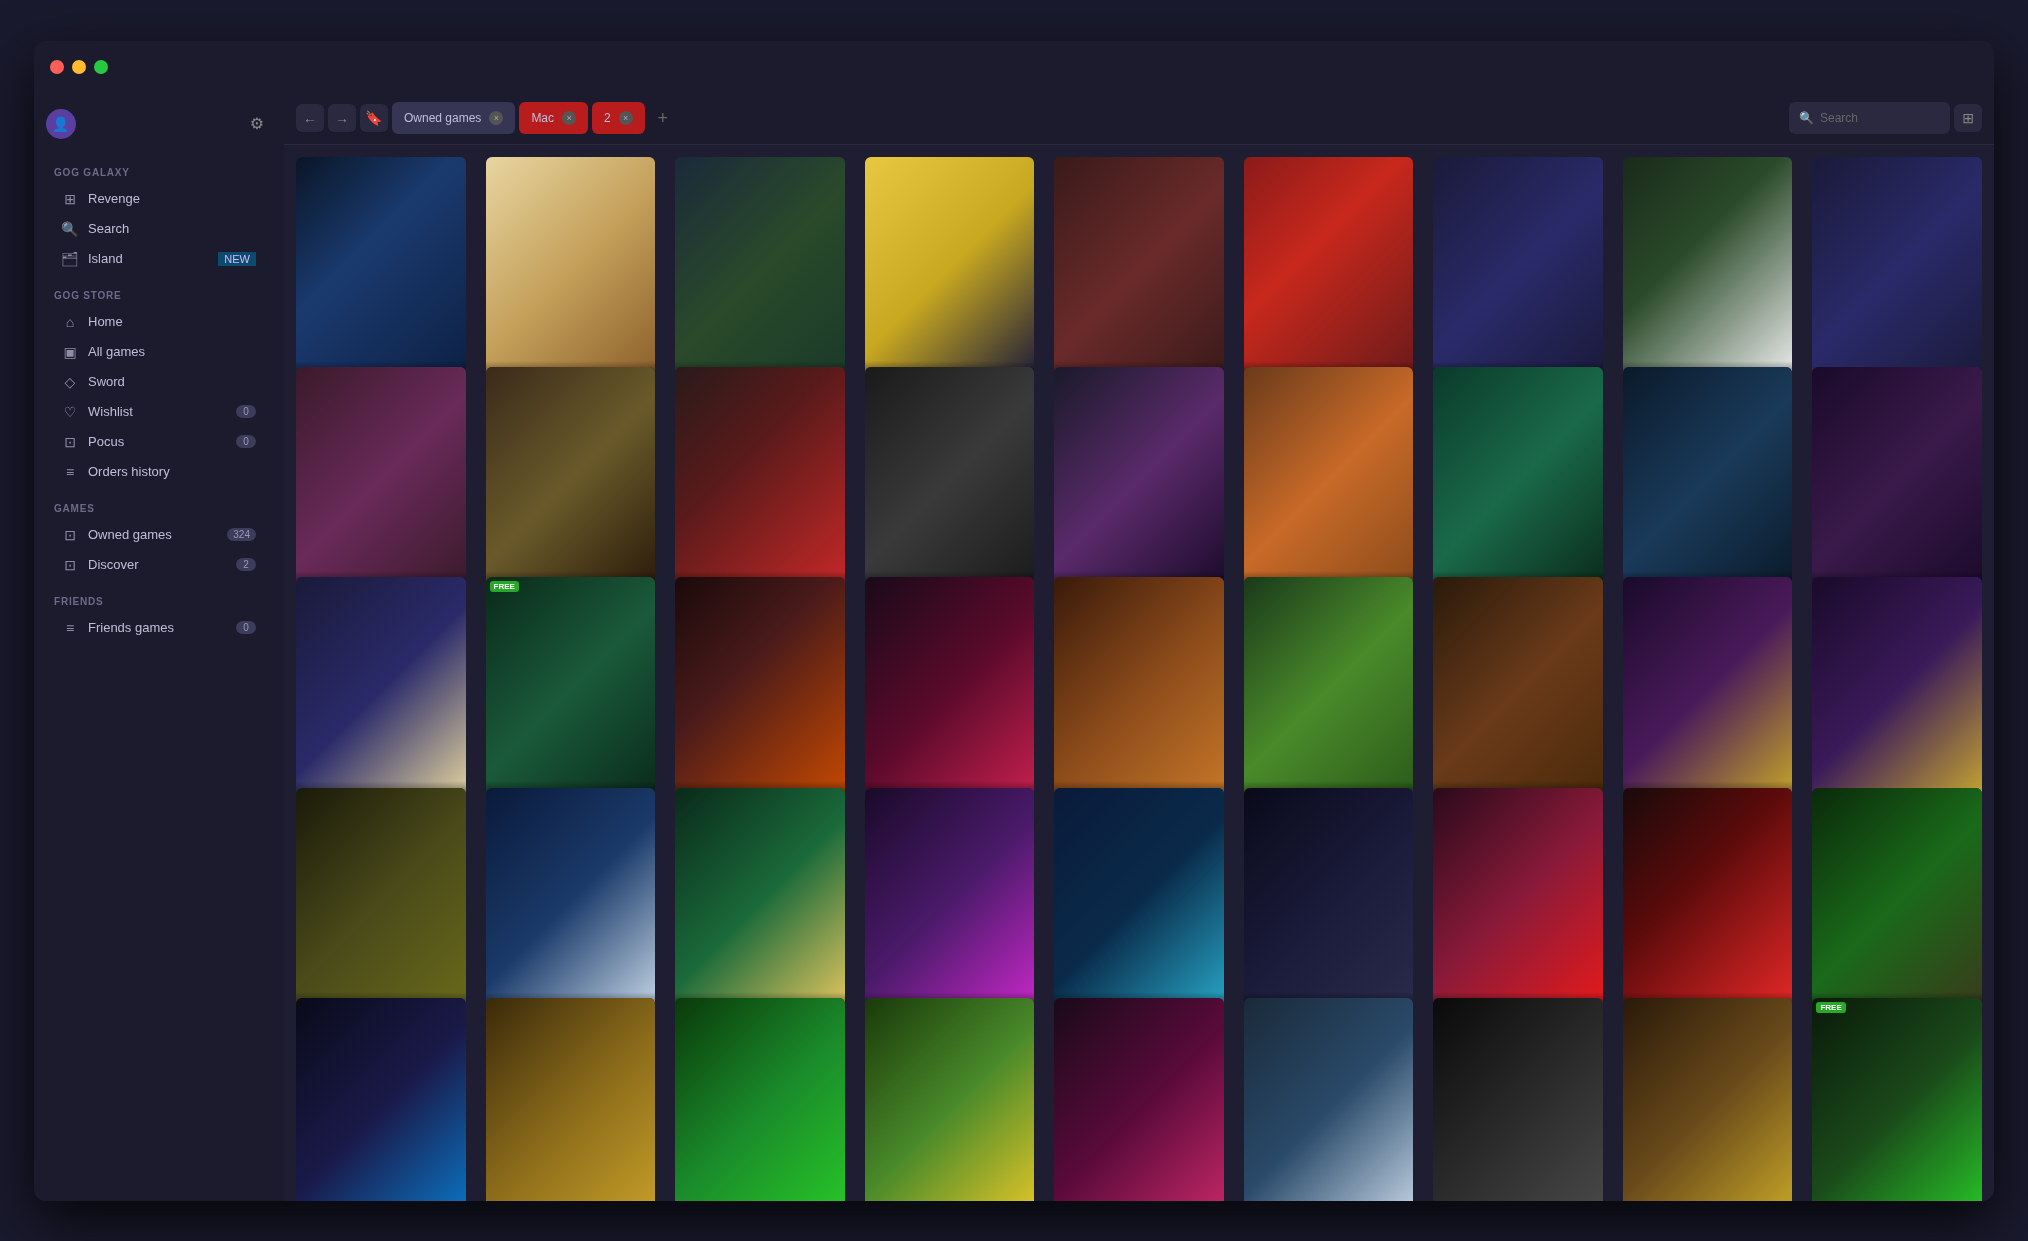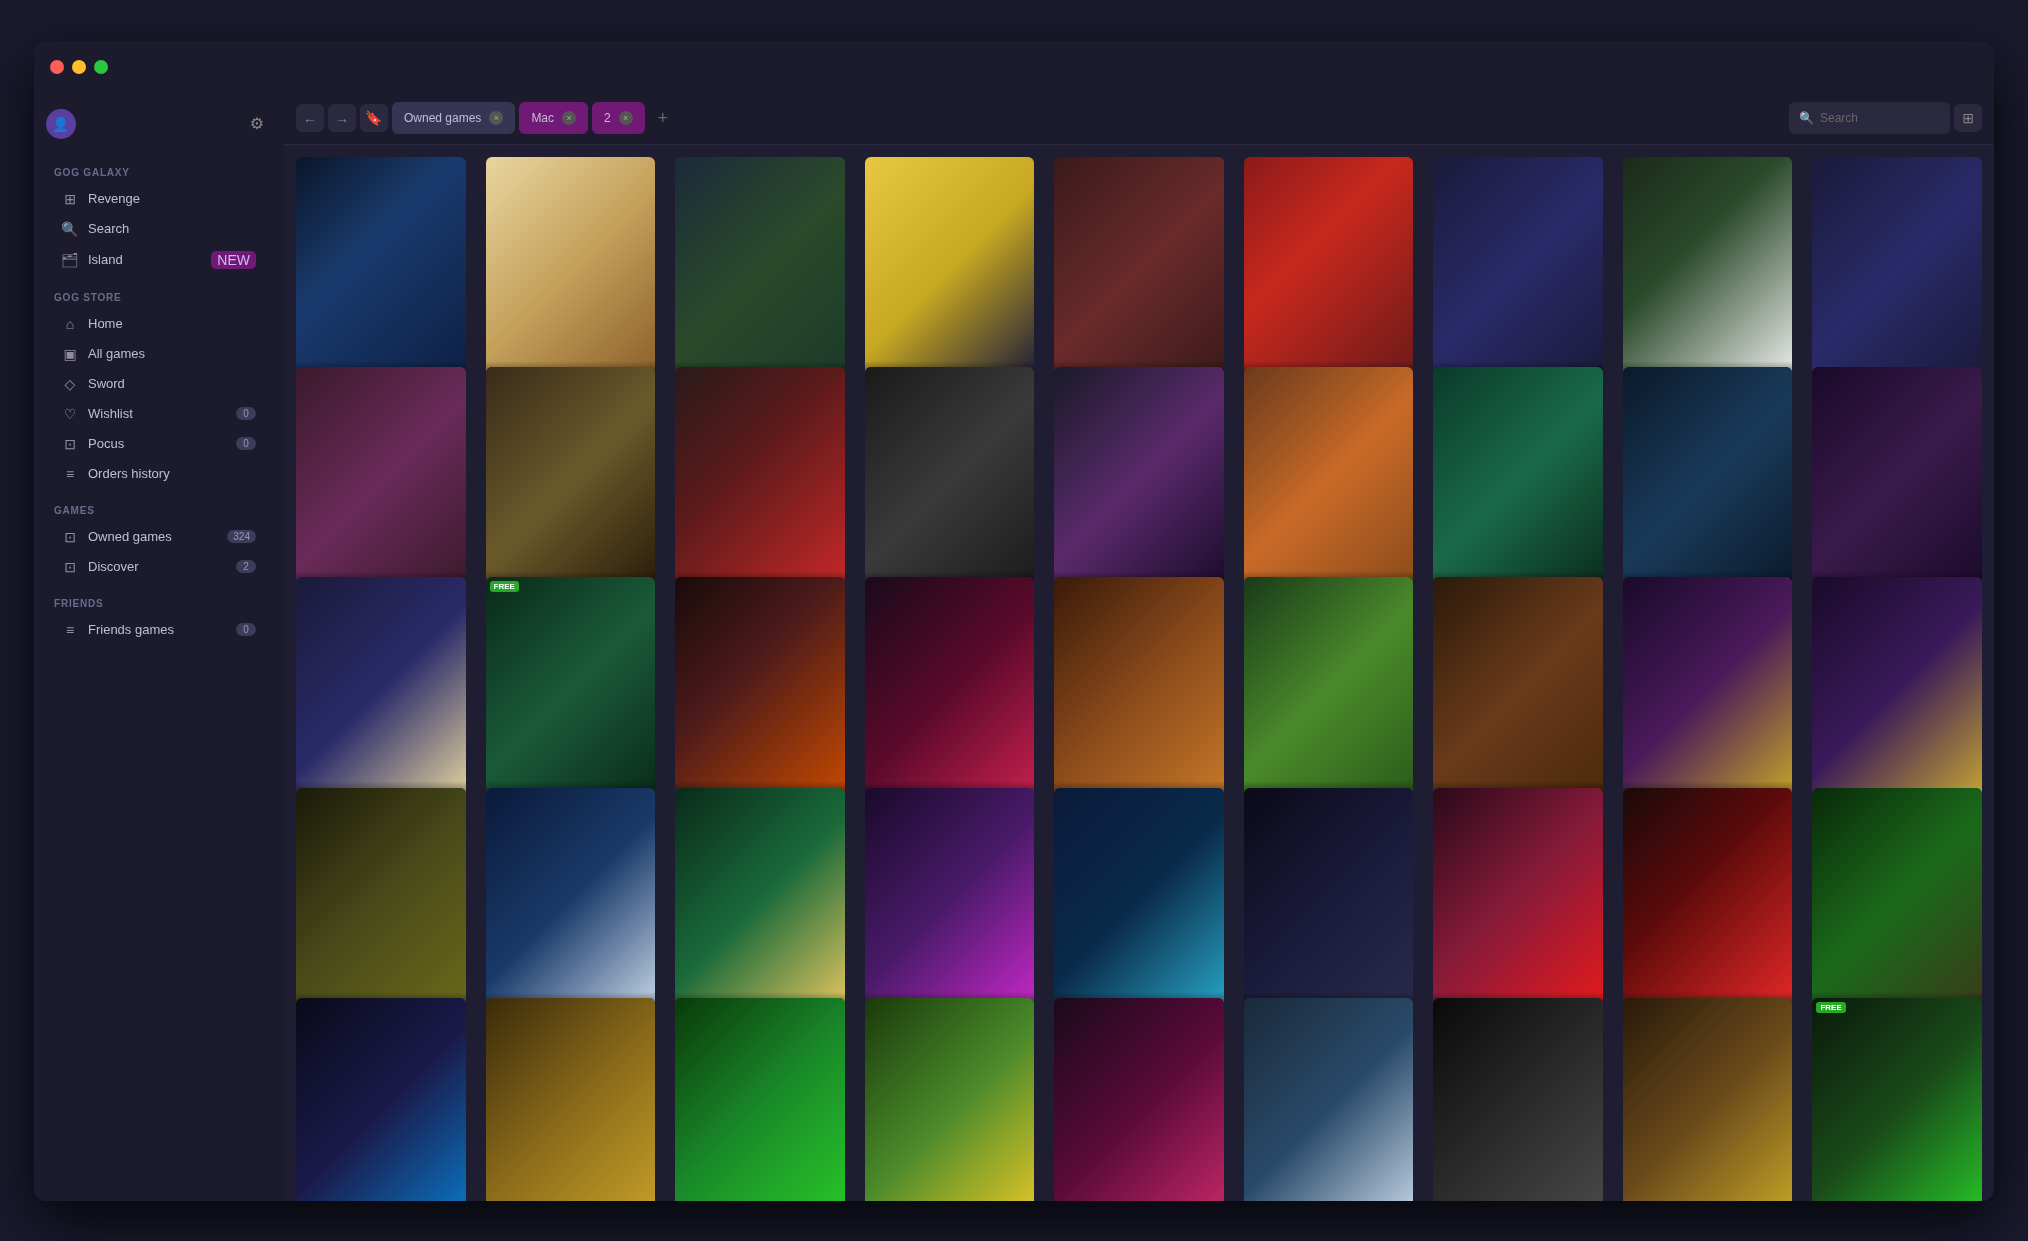--- a/index.html
+++ b/index.html
@@ -90,25 +90,25 @@
       margin-left: auto;
       background: #3d3c5a;
       color: #9997b8;
       font-size: 10px;
       padding: 1px 6px;
       border-radius: 10px;
       min-width: 20px;
       text-align: center;
     }
     .badge-new {
-      background: #701a75;
+      background: #0c4a6e;
       color: #d4b8ff;
-      font-size: 14px;
+      font-size: 11px;
       padding: 1px 6px;
-      border-radius: 5px;
+      border-radius: 0;
       margin-left: auto;
     }
     .sidebar-user {
       width: 30px;
       height: 30px;
       border-radius: 50%;
       background: #5a3fa0;
       display: flex;
       align-items: center;
       justify-content: center;
@@ -155,21 +155,21 @@
       color: #888;
       display: flex;
       align-items: center;
       justify-content: center;
       cursor: pointer;
       font-size: 14px;
     }
     .tab {
       height: 32px;
       padding: 0 12px;
-      background: #701a75;
+      background: #b91c1c;
       border-radius: 6px;
       display: flex;
       align-items: center;
       gap: 8px;
       font-size: 12px;
       color: #c0bdd8;
       cursor: pointer;
       white-space: nowrap;
     }
     .tab.active { background: #363554; }

